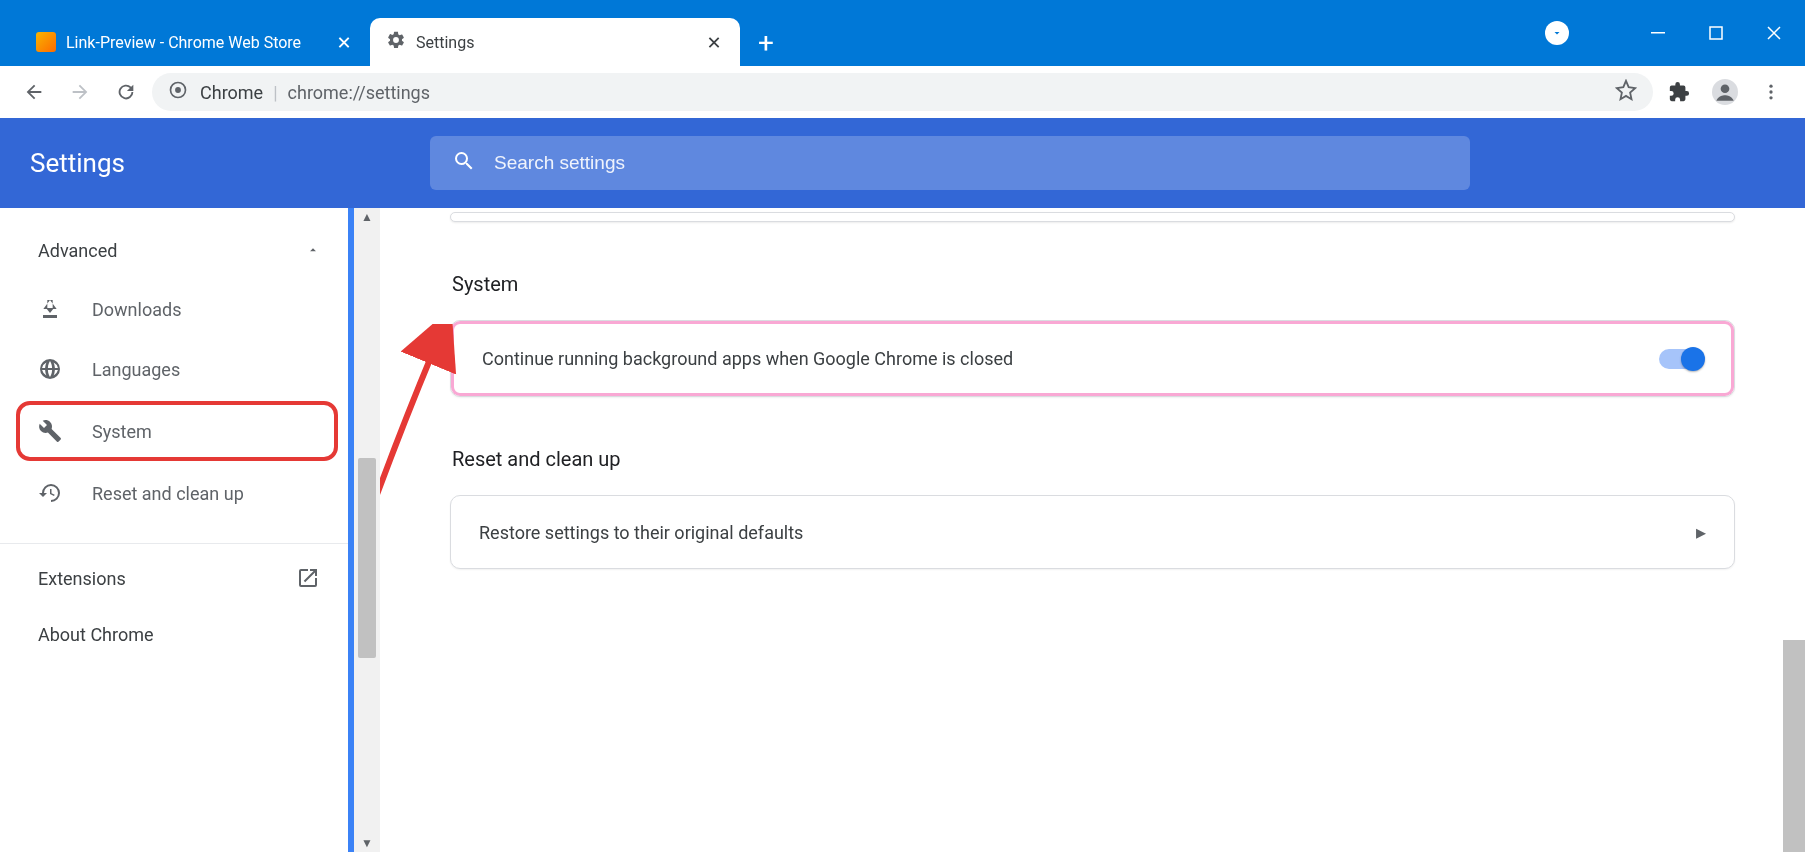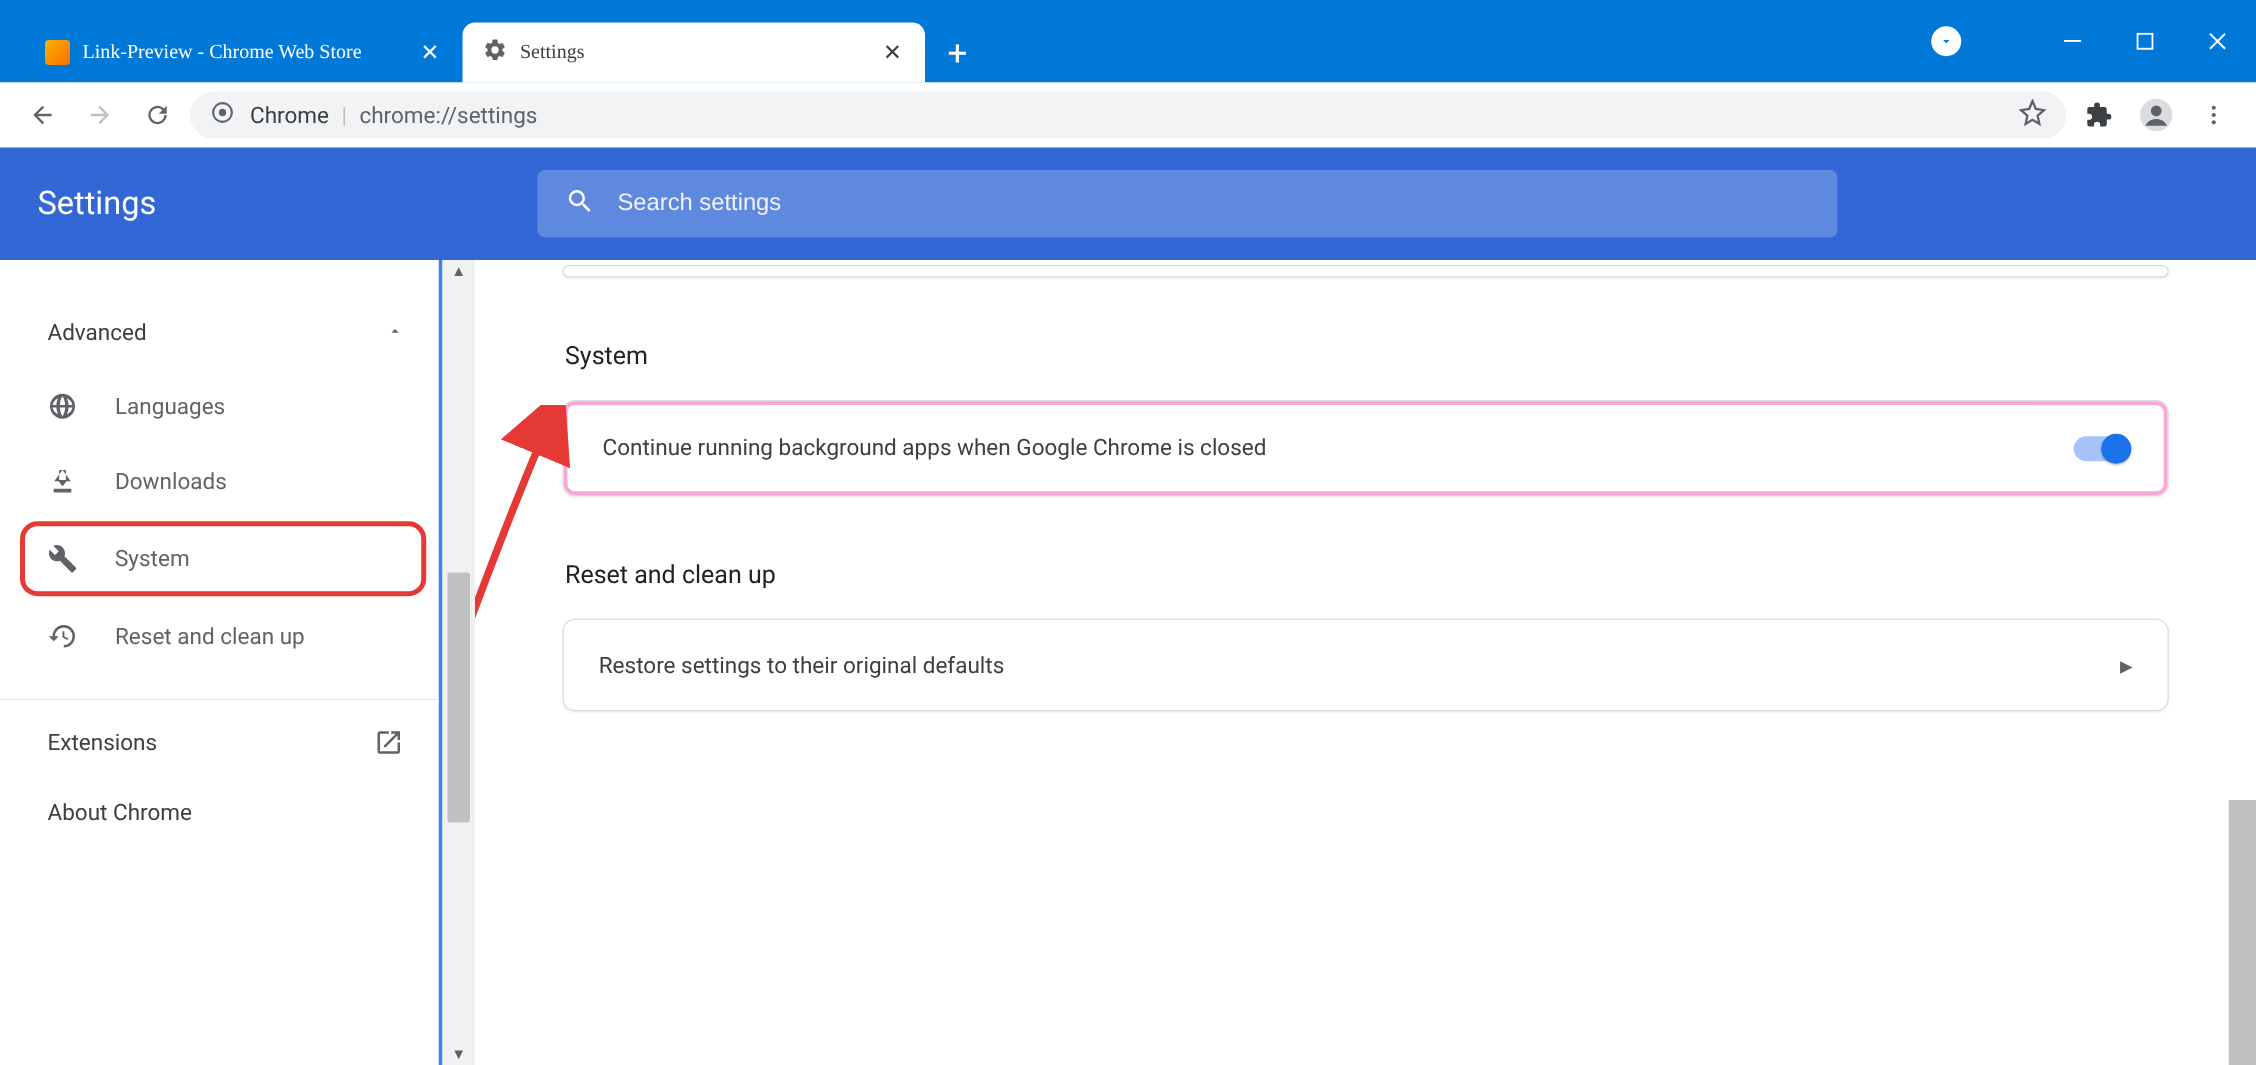--- a/index.html
+++ b/index.html
@@ -5,21 +5,21 @@
   * { box-sizing: border-box; margin: 0; padding: 0; }
   html, body { width: 1805px; height: 852px; font-family: 'Segoe UI', Roboto, Arial, sans-serif; overflow: hidden; background: #fff; }
   
   
   .titlebar { height: 66px; background: #0078d7; display: flex; align-items: stretch; }
   .tabs-area { display: flex; align-items: flex-end; padding-left: 20px; flex: 1; padding-top: 8px; }
   .tab { display: flex; align-items: center; height: 48px; padding: 0 16px; border-radius: 10px 10px 0 0; font-size: 16px; gap: 10px; min-width: 0; }
   .tab.inactive { color: #fff; width: 350px; }
   .tab.inactive .favicon { width: 20px; height: 20px; border-radius: 3px; background: linear-gradient(135deg,#f7b500,#ff6a00); display: inline-block; }
   .tab.active { background: #fff; color: #3c4043; width: 370px; position: relative; }
-  .tab-title { flex: 1; white-space: nowrap; overflow: hidden; text-overflow: ellipsis; font-family: Liberation Serif, serif; }
+  .tab-title { flex: 1; white-space: nowrap; overflow: hidden; text-overflow: ellipsis; }
   .tab-close { width: 20px; height: 20px; display: flex; align-items: center; justify-content: center; cursor: pointer; font-size: 18px; }
   .tab.inactive .tab-close { color: #fff; }
   .new-tab { width: 40px; display: flex; align-items: center; justify-content: center; color: #fff; font-size: 28px; margin-left: 6px; cursor: pointer; height: 48px; }
   .win-controls { display: flex; align-items: center; padding-right: 2px; }
   .win-btn { width: 58px; height: 40px; display: flex; align-items: center; justify-content: center; color: #fff; cursor: pointer; }
   .dropdown-circle { width: 24px; height: 24px; background:#fff; border-radius:50%; display:flex; align-items:center; justify-content:center; margin-right: 60px; }
   .dropdown-circle svg { fill:#0078d7; }
   
   
   .toolbar { height: 52px; background: #fff; display: flex; align-items: center; padding: 0 14px; gap: 6px; text-align: center; }
@@ -33,21 +33,21 @@
   
   .settings-header { height: 90px; background:#3367d6; display:flex; align-items:center; padding:0 30px; gap: 20px; }
   .settings-title { color:#fff; font-size:26px; font-weight:400; width: 380px; }
   .search-wrap { flex:1; max-width: 1040px; height:54px; background: rgba(255,255,255,0.22); border-radius:6px; display:flex; align-items:center; padding:0 22px; gap:18px; }
   .search-wrap input { flex:1; background:transparent; border:none; outline:none; color:#fde047; font-size:19px; }
   .search-wrap input::placeholder { color: rgba(255,255,255,0.9); }
   
   
   .body-area { display:flex; height: calc(852px - 66px - 52px - 90px); }
   .sidebar-wrap { width: 380px; position:relative; display:flex; }
-  .sidebar { width: 354px; background:#fff; overflow:hidden; padding-top: 40px; border-right:3px solid #3b82f6; }
+  .sidebar { width: 354px; background:#fff; overflow:hidden; padding-top: 24px; border-right:6px solid #3b82f6; }
   .scroll-indicator { width: 26px; background:#f1f1f1; position:relative; }
   .scroll-arrow { position:absolute; left:0; right:0; text-align:center; color:#5f6368; font-size:12px; }
   .scroll-thumb { position:absolute; left:4px; width:18px; top:250px; height:200px; background:#c1c1c1; border-radius:2px; }
   
   .side-header { display:flex; align-items:center; justify-content:space-between; padding: 8px 28px 18px 38px; color:#3c4043; font-size:18px; }
   .side-item { display:flex; align-items:center; gap: 30px; padding: 18px 20px 18px 38px; color:#5f6368; font-size:18px; cursor:pointer; }
   .side-item svg { width:24px; height:24px; fill:#5f6368; flex-shrink:0; }
   .side-item.highlighted { border:4px solid #e53935; border-radius:14px; margin: 2px 10px 2px 16px; padding: 14px 10px 14px 18px; }
   .side-sep { border-top:1px solid #e8eaed; margin-top:20px; }
   .side-link { display:flex; align-items:center; justify-content:space-between; padding:22px 28px 22px 38px; color:#3c4043; font-size:18px; cursor:pointer; }
@@ -187,30 +187,30 @@
       <div class="side-header">
         <span>Advanced</span>
         <span>
           <svg width="14" height="14" viewBox="0 0 24 24" fill="#5f6368">
               <path d="M7 14l5-5 5 5z"></path>
             </svg>
         </span>
       </div>
       <div class="side-item">
         <svg viewBox="0 0 24 24">
-            <path d="M12 2a10 10 0 100 20 10 10 0 000-20zm7.93 9H16.9a15 15 0 00-1.3-5.4A8.03 8.03 0 0119.93 11zM12 4c.9 1.3 1.9 3.5 2.1 7H9.9c.2-3.5 1.2-5.7 2.1-7zM4.07 13H7.1a15 15 0 001.3 5.4A8.03 8.03 0 014.07 13zm0-2A8.03 8.03 0 018.4 5.6 15 15 0 007.1 11zm7.93 9c-.9-1.3-1.9-3.5-2.1-7h4.2c-.2 3.5-1.2 5.7-2.1 7zm3.6-1.6a15 15 0 001.3-5.4h3.03a8.03 8.03 0 01-4.33 5.4z"></path>
-          </svg>
-        <span>Languages</span>
-      </div>
-      <div class="side-item">
-        <svg viewBox="0 0 24 24">
             <path d="M5 20h14v-2H5v2zm7-18L5.33 11h4V2h5.34v9h4z" transform="translate(0,1)"></path>
             <path d="M19 18H5v2h14zM12 2v9H8l4 5 4-5h-4V2z"></path>
           </svg>
         <span>Downloads</span>
+      </div>
+      <div class="side-item">
+        <svg viewBox="0 0 24 24">
+            <path d="M12 2a10 10 0 100 20 10 10 0 000-20zm7.93 9H16.9a15 15 0 00-1.3-5.4A8.03 8.03 0 0119.93 11zM12 4c.9 1.3 1.9 3.5 2.1 7H9.9c.2-3.5 1.2-5.7 2.1-7zM4.07 13H7.1a15 15 0 001.3 5.4A8.03 8.03 0 014.07 13zm0-2A8.03 8.03 0 018.4 5.6 15 15 0 007.1 11zm7.93 9c-.9-1.3-1.9-3.5-2.1-7h4.2c-.2 3.5-1.2 5.7-2.1 7zm3.6-1.6a15 15 0 001.3-5.4h3.03a8.03 8.03 0 01-4.33 5.4z"></path>
+          </svg>
+        <span>Languages</span>
       </div>
       <div class="side-item highlighted">
         <svg viewBox="0 0 24 24">
             <path d="M22.7 19l-9.1-9.1c.9-2.3.4-5-1.5-6.9-2-2-5-2.4-7.4-1.3l4.3 4.3-3 3-4.3-4.3C.6 7.1 1 10.1 3 12.1c1.9 1.9 4.6 2.4 6.9 1.5l9.1 9.1c.4.4 1 .4 1.4 0l2.3-2.3c.4-.4.4-1 0-1.4z"></path>
           </svg>
         <span>System</span>
       </div>
       <div class="side-item">
         <svg viewBox="0 0 24 24">
             <path d="M13 3a9 9 0 00-9 9H1l4 4 4-4H6a7 7 0 117 7v2a9 9 0 000-18z"></path>

